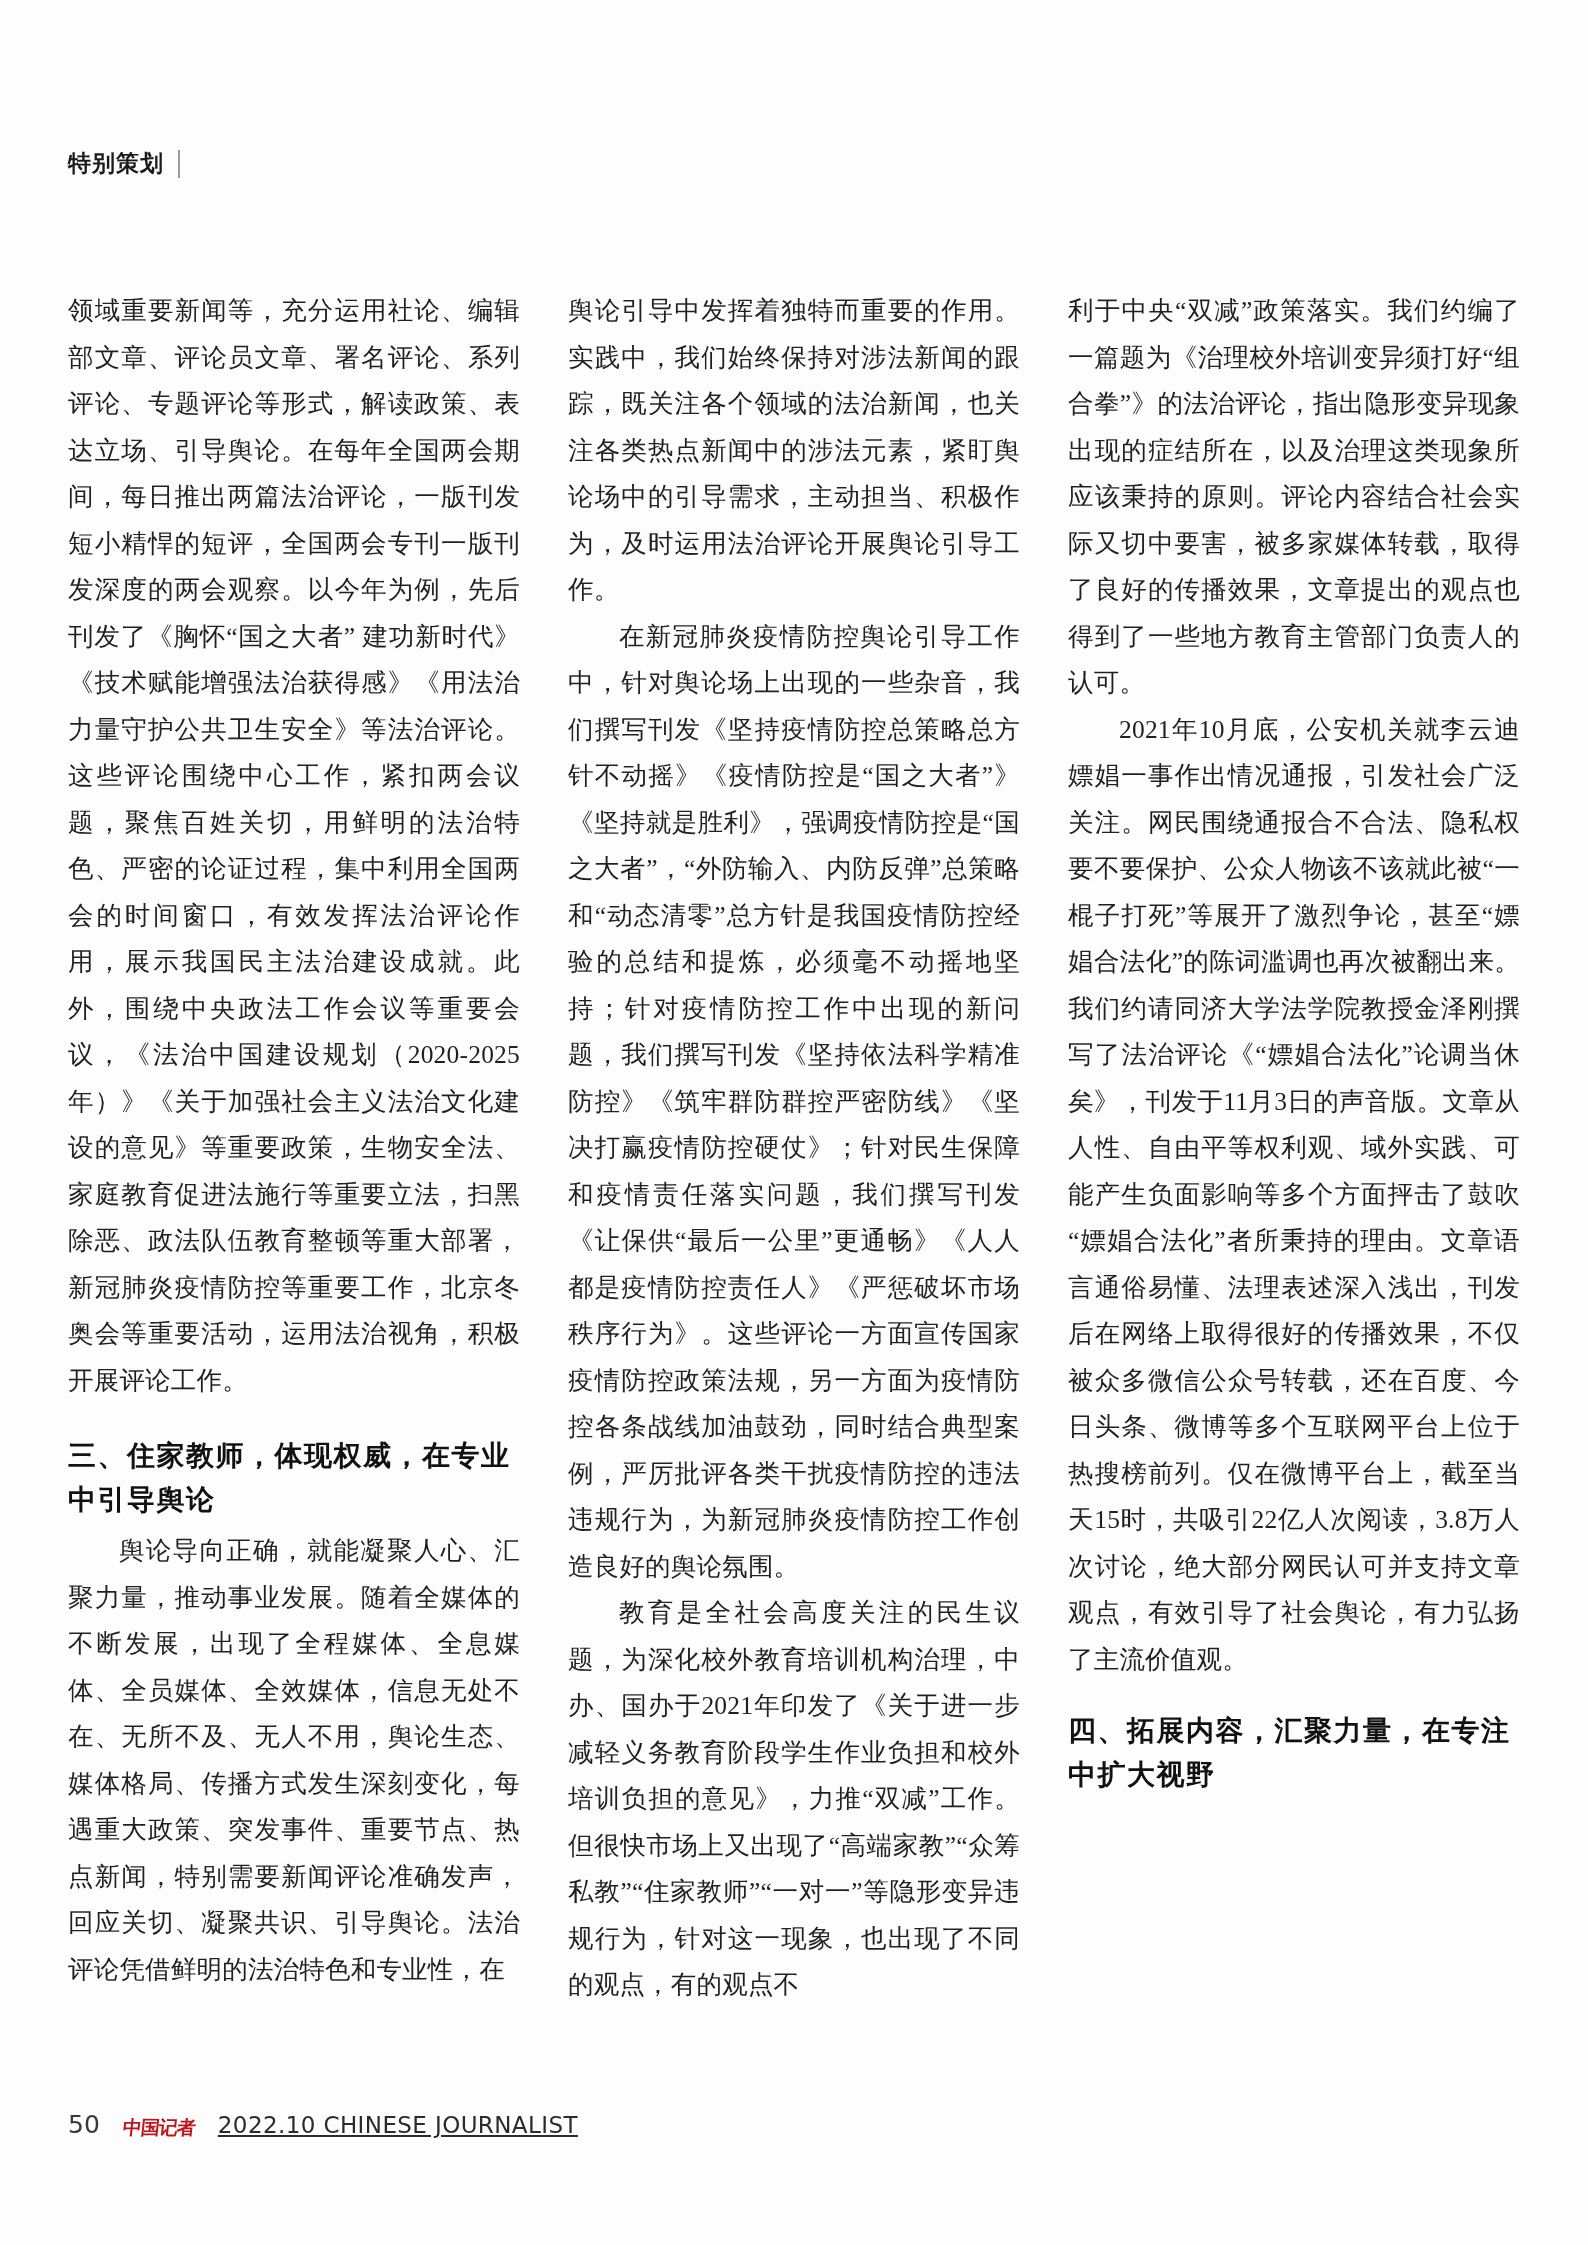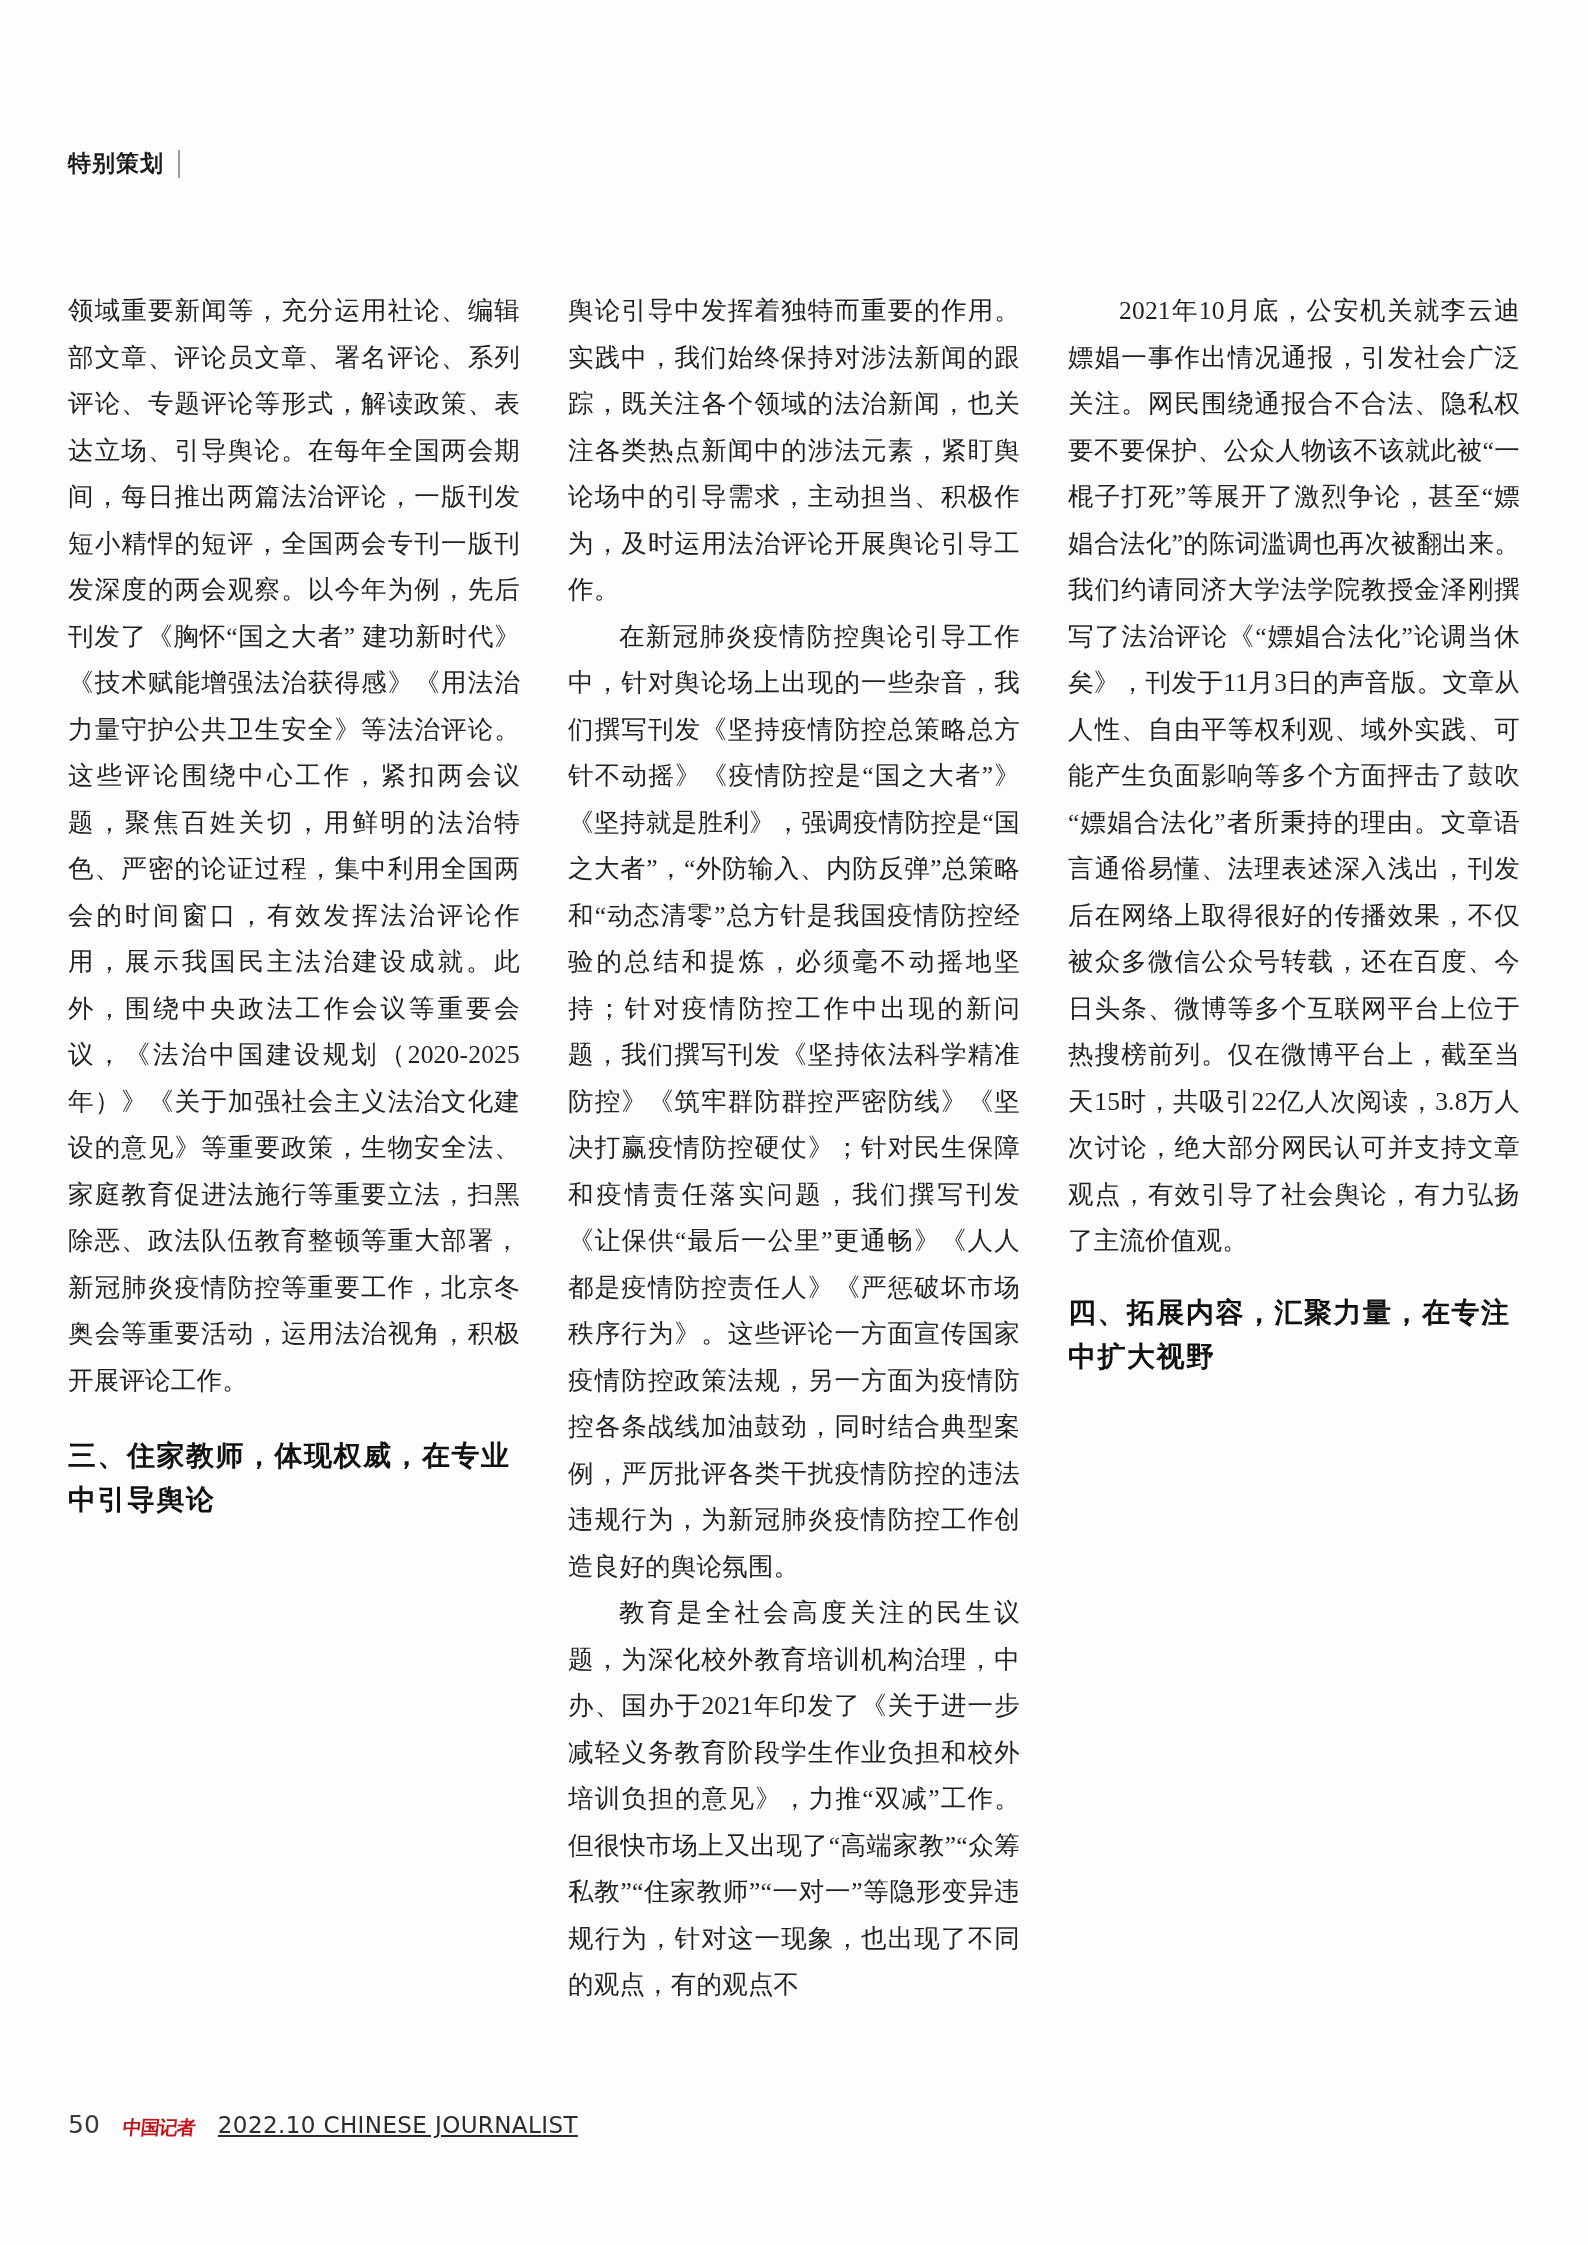--- a/index.html
+++ b/index.html
@@ -127,29 +127,31 @@
   <div class="runhead">
     <span class="runhead-title">特别策划</span>
     <span class="runhead-rule"></span>
   </div>
 
   <div class="cols">
 
     <div class="col">
       <p class="body noindent">领域重要新闻等，充分运用社论、编辑部文章、评论员文章、署名评论、系列评论、专题评论等形式，解读政策、表达立场、引导舆论。在每年全国两会期间，每日推出两篇法治评论，一版刊发短小精悍的短评，全国两会专刊一版刊发深度的两会观察。以今年为例，先后刊发了《胸怀“国之大者” 建功新时代》《技术赋能增强法治获得感》《用法治力量守护公共卫生安全》等法治评论。这些评论围绕中心工作，紧扣两会议题，聚焦百姓关切，用鲜明的法治特色、严密的论证过程，集中利用全国两会的时间窗口，有效发挥法治评论作用，展示我国民主法治建设成就。此外，围绕中央政法工作会议等重要会议，《法治中国建设规划（2020-2025年）》《关于加强社会主义法治文化建设的意见》等重要政策，生物安全法、家庭教育促进法施行等重要立法，扫黑除恶、政法队伍教育整顿等重大部署，新冠肺炎疫情防控等重要工作，北京冬奥会等重要活动，运用法治视角，积极开展评论工作。</p>
       <h2 class="section">三、住家教师，体现权威，在专业中引导舆论</h2>
+      <p class="body">舆论导向正确，就能凝聚人心、汇聚力量，推动事业发展。随着全媒体的不断发展，出现了全程媒体、全息媒体、全员媒体、全效媒体，信息无处不在、无所不及、无人不用，舆论生态、媒体格局、传播方式发生深刻变化，每遇重大政策、突发事件、重要节点、热点新闻，特别需要新闻评论准确发声，回应关切、凝聚共识、引导舆论。法治评论凭借鲜明的法治特色和专业性，在</p>
     </div>
 
     <div class="col">
       <p class="body noindent">舆论引导中发挥着独特而重要的作用。实践中，我们始终保持对涉法新闻的跟踪，既关注各个领域的法治新闻，也关注各类热点新闻中的涉法元素，紧盯舆论场中的引导需求，主动担当、积极作为，及时运用法治评论开展舆论引导工作。</p>
       <p class="body">在新冠肺炎疫情防控舆论引导工作中，针对舆论场上出现的一些杂音，我们撰写刊发《坚持疫情防控总策略总方针不动摇》《疫情防控是“国之大者”》《坚持就是胜利》，强调疫情防控是“国之大者”，“外防输入、内防反弹”总策略和“动态清零”总方针是我国疫情防控经验的总结和提炼，必须毫不动摇地坚持；针对疫情防控工作中出现的新问题，我们撰写刊发《坚持依法科学精准防控》《筑牢群防群控严密防线》《坚决打赢疫情防控硬仗》；针对民生保障和疫情责任落实问题，我们撰写刊发《让保供“最后一公里”更通畅》《人人都是疫情防控责任人》《严惩破坏市场秩序行为》。这些评论一方面宣传国家疫情防控政策法规，另一方面为疫情防控各条战线加油鼓劲，同时结合典型案例，严厉批评各类干扰疫情防控的违法违规行为，为新冠肺炎疫情防控工作创造良好的舆论氛围。</p>
       <p class="body">教育是全社会高度关注的民生议题，为深化校外教育培训机构治理，中办、国办于2021年印发了《关于进一步减轻义务教育阶段学生作业负担和校外培训负担的意见》，力推“双减”工作。但很快市场上又出现了“高端家教”“众筹私教”“住家教师”“一对一”等隐形变异违规行为，针对这一现象，也出现了不同的观点，有的观点不</p>
     </div>
 
     <div class="col">
+      <p class="body noindent">利于中央“双减”政策落实。我们约编了一篇题为《治理校外培训变异须打好“组合拳”》的法治评论，指出隐形变异现象出现的症结所在，以及治理这类现象所应该秉持的原则。评论内容结合社会实际又切中要害，被多家媒体转载，取得了良好的传播效果，文章提出的观点也得到了一些地方教育主管部门负责人的认可。</p>
       <p class="body">2021年10月底，公安机关就李云迪嫖娼一事作出情况通报，引发社会广泛关注。网民围绕通报合不合法、隐私权要不要保护、公众人物该不该就此被“一棍子打死”等展开了激烈争论，甚至“嫖娼合法化”的陈词滥调也再次被翻出来。我们约请同济大学法学院教授金泽刚撰写了法治评论《“嫖娼合法化”论调当休矣》，刊发于11月3日的声音版。文章从人性、自由平等权利观、域外实践、可能产生负面影响等多个方面抨击了鼓吹“嫖娼合法化”者所秉持的理由。文章语言通俗易懂、法理表述深入浅出，刊发后在网络上取得很好的传播效果，不仅被众多微信公众号转载，还在百度、今日头条、微博等多个互联网平台上位于热搜榜前列。仅在微博平台上，截至当天15时，共吸引22亿人次阅读，3.8万人次讨论，绝大部分网民认可并支持文章观点，有效引导了社会舆论，有力弘扬了主流价值观。</p>
       <h2 class="section tight">四、拓展内容，汇聚力量，在专注中扩大视野</h2>
     </div>
 
   </div>
 
   <div class="footer">
     <span class="folio">50</span>
     <span class="logo-cn">中国记者</span>
     <span class="footer-meta">2022.10 CHINESE JOURNALIST</span>

